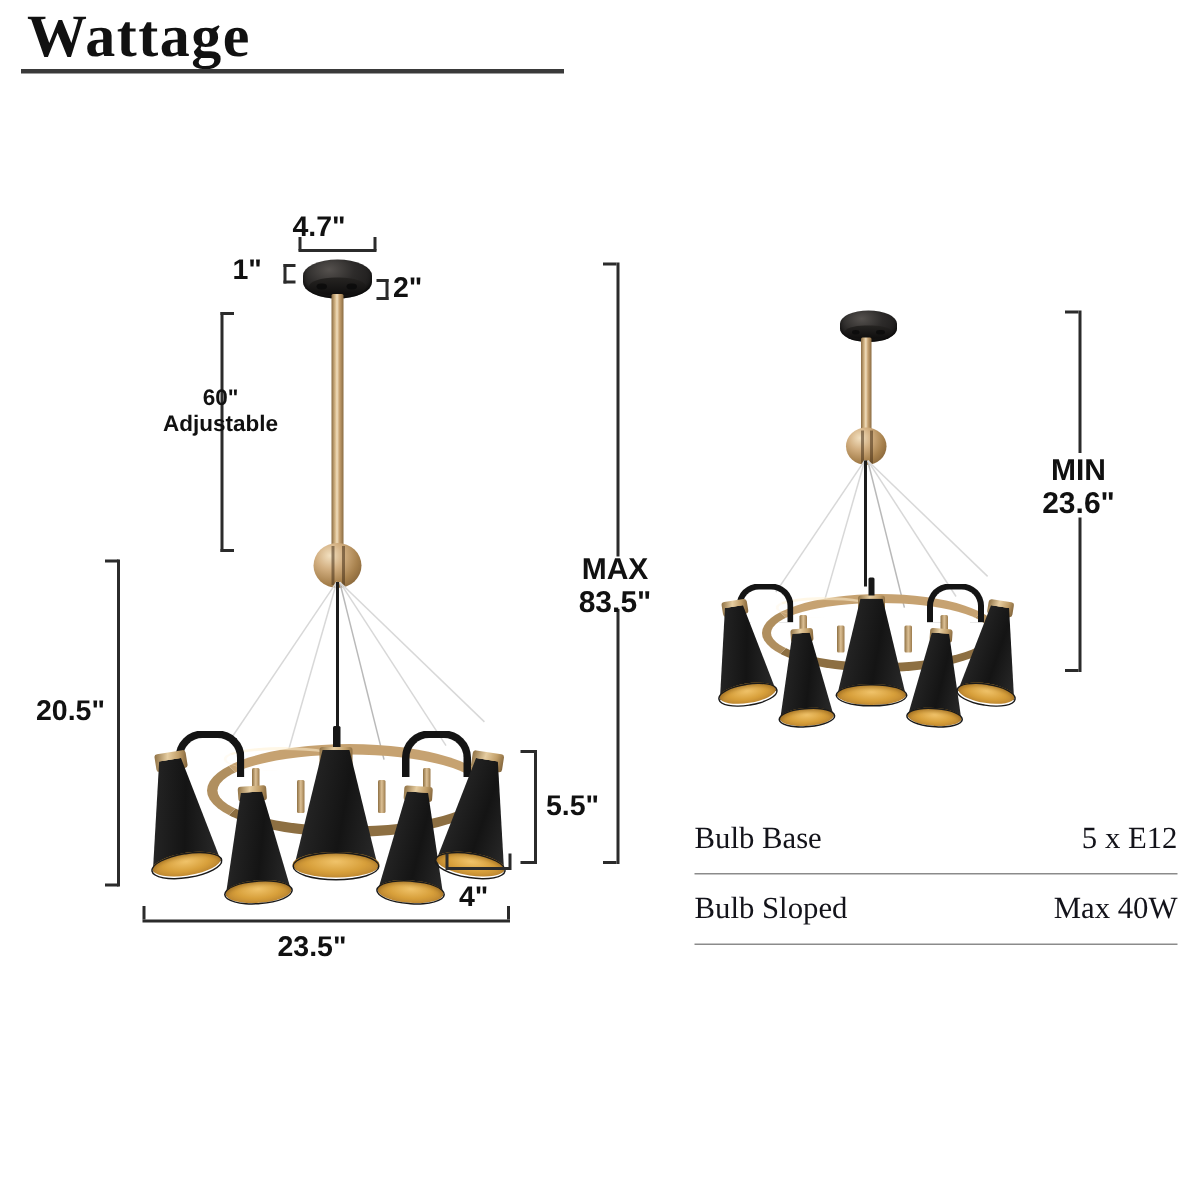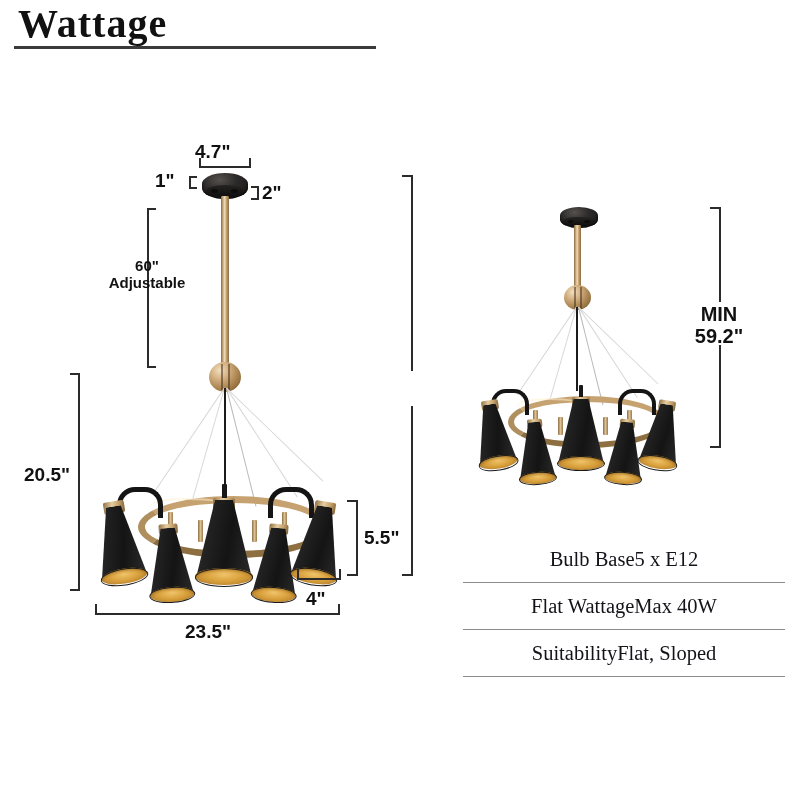--- a/index.html
+++ b/index.html
@@ -44,21 +44,21 @@
   .h-bracket.up-caps .cap{top:-8px;}
 
   
   .tiny-bracket{position:absolute;}
   .tiny-bracket i{position:absolute;background:#2b2b2b;display:block;}
 
   
   #spec-table{position:absolute;left:463px;top:536px;width:322px;}
   #spec-table .row{
     position:relative;height:46px;
-    display:flex;align-items:center;justify-content:center;
+    display:flex;align-items:center;justify-content:space-between;
     border-bottom:1.5px solid #8b8b8b;
   }
   #spec-table .row:first-child{border-top:none;}
   #spec-table .label,#spec-table .value{
     font-family:"Liberation Serif",serif;
     font-size:20.5px;color:#13131a;font-weight:400;
   }
   #spec-table .value{font-weight:400;}
 
   .canopy{position:absolute;}
@@ -265,20 +265,22 @@
 Adjustable</div>
 
   <div class="v-bracket" style="left:411px;top:175px;width:1.6px;height:196px;">
     <div class="spine"></div>
       <div class="cap t" style="left:-9px;"></div>
   </div>
   <div class="v-bracket" style="left:411px;top:406px;width:1.6px;height:170px;">
     <div class="spine"></div>
       <div class="cap b" style="left:-9px;"></div>
   </div>
+  <div class="dim" style="left:377px;top:369px;font-size:20px;text-align:center;width:66px;">MAX
+83.5"</div>
 
   <div class="v-bracket left-caps" style="left:78px;top:373px;width:1.6px;height:218px;">
     <div class="spine"></div>
       <div class="cap t"></div>
       <div class="cap b"></div>
   </div>
   <div class="dim" style="left:24px;top:464px;font-size:19px;">20.5"</div>
 
   <div class="v-bracket" style="left:356px;top:500px;width:1.6px;height:76px;">
     <div class="spine"></div>
@@ -378,30 +380,26 @@
 
   <div class="v-bracket" style="left:719px;top:207px;width:1.6px;height:95px;">
     <div class="spine"></div>
       <div class="cap t" style="left:-9px;"></div>
   </div>
   <div class="v-bracket" style="left:719px;top:345px;width:1.6px;height:103px;">
     <div class="spine"></div>
       <div class="cap b" style="left:-9px;"></div>
   </div>
   <div class="dim" style="left:686px;top:303px;font-size:20px;text-align:center;width:66px;">MIN
-59.2"</div>
+23.6"</div>
 
   <div id="spec-table">
     <div class="row">
       <span class="label">Bulb Base</span>
       <span class="value">5 x E12</span>
     </div>
     <div class="row">
-      <span class="label">Flat Wattage</span>
+      <span class="label">Bulb Sloped</span>
       <span class="value">Max 40W</span>
     </div>
-    <div class="row">
-      <span class="label">Suitability</span>
-      <span class="value">Flat, Sloped</span>
-    </div>
   </div>
 
 </div>
 
 </body></html>

